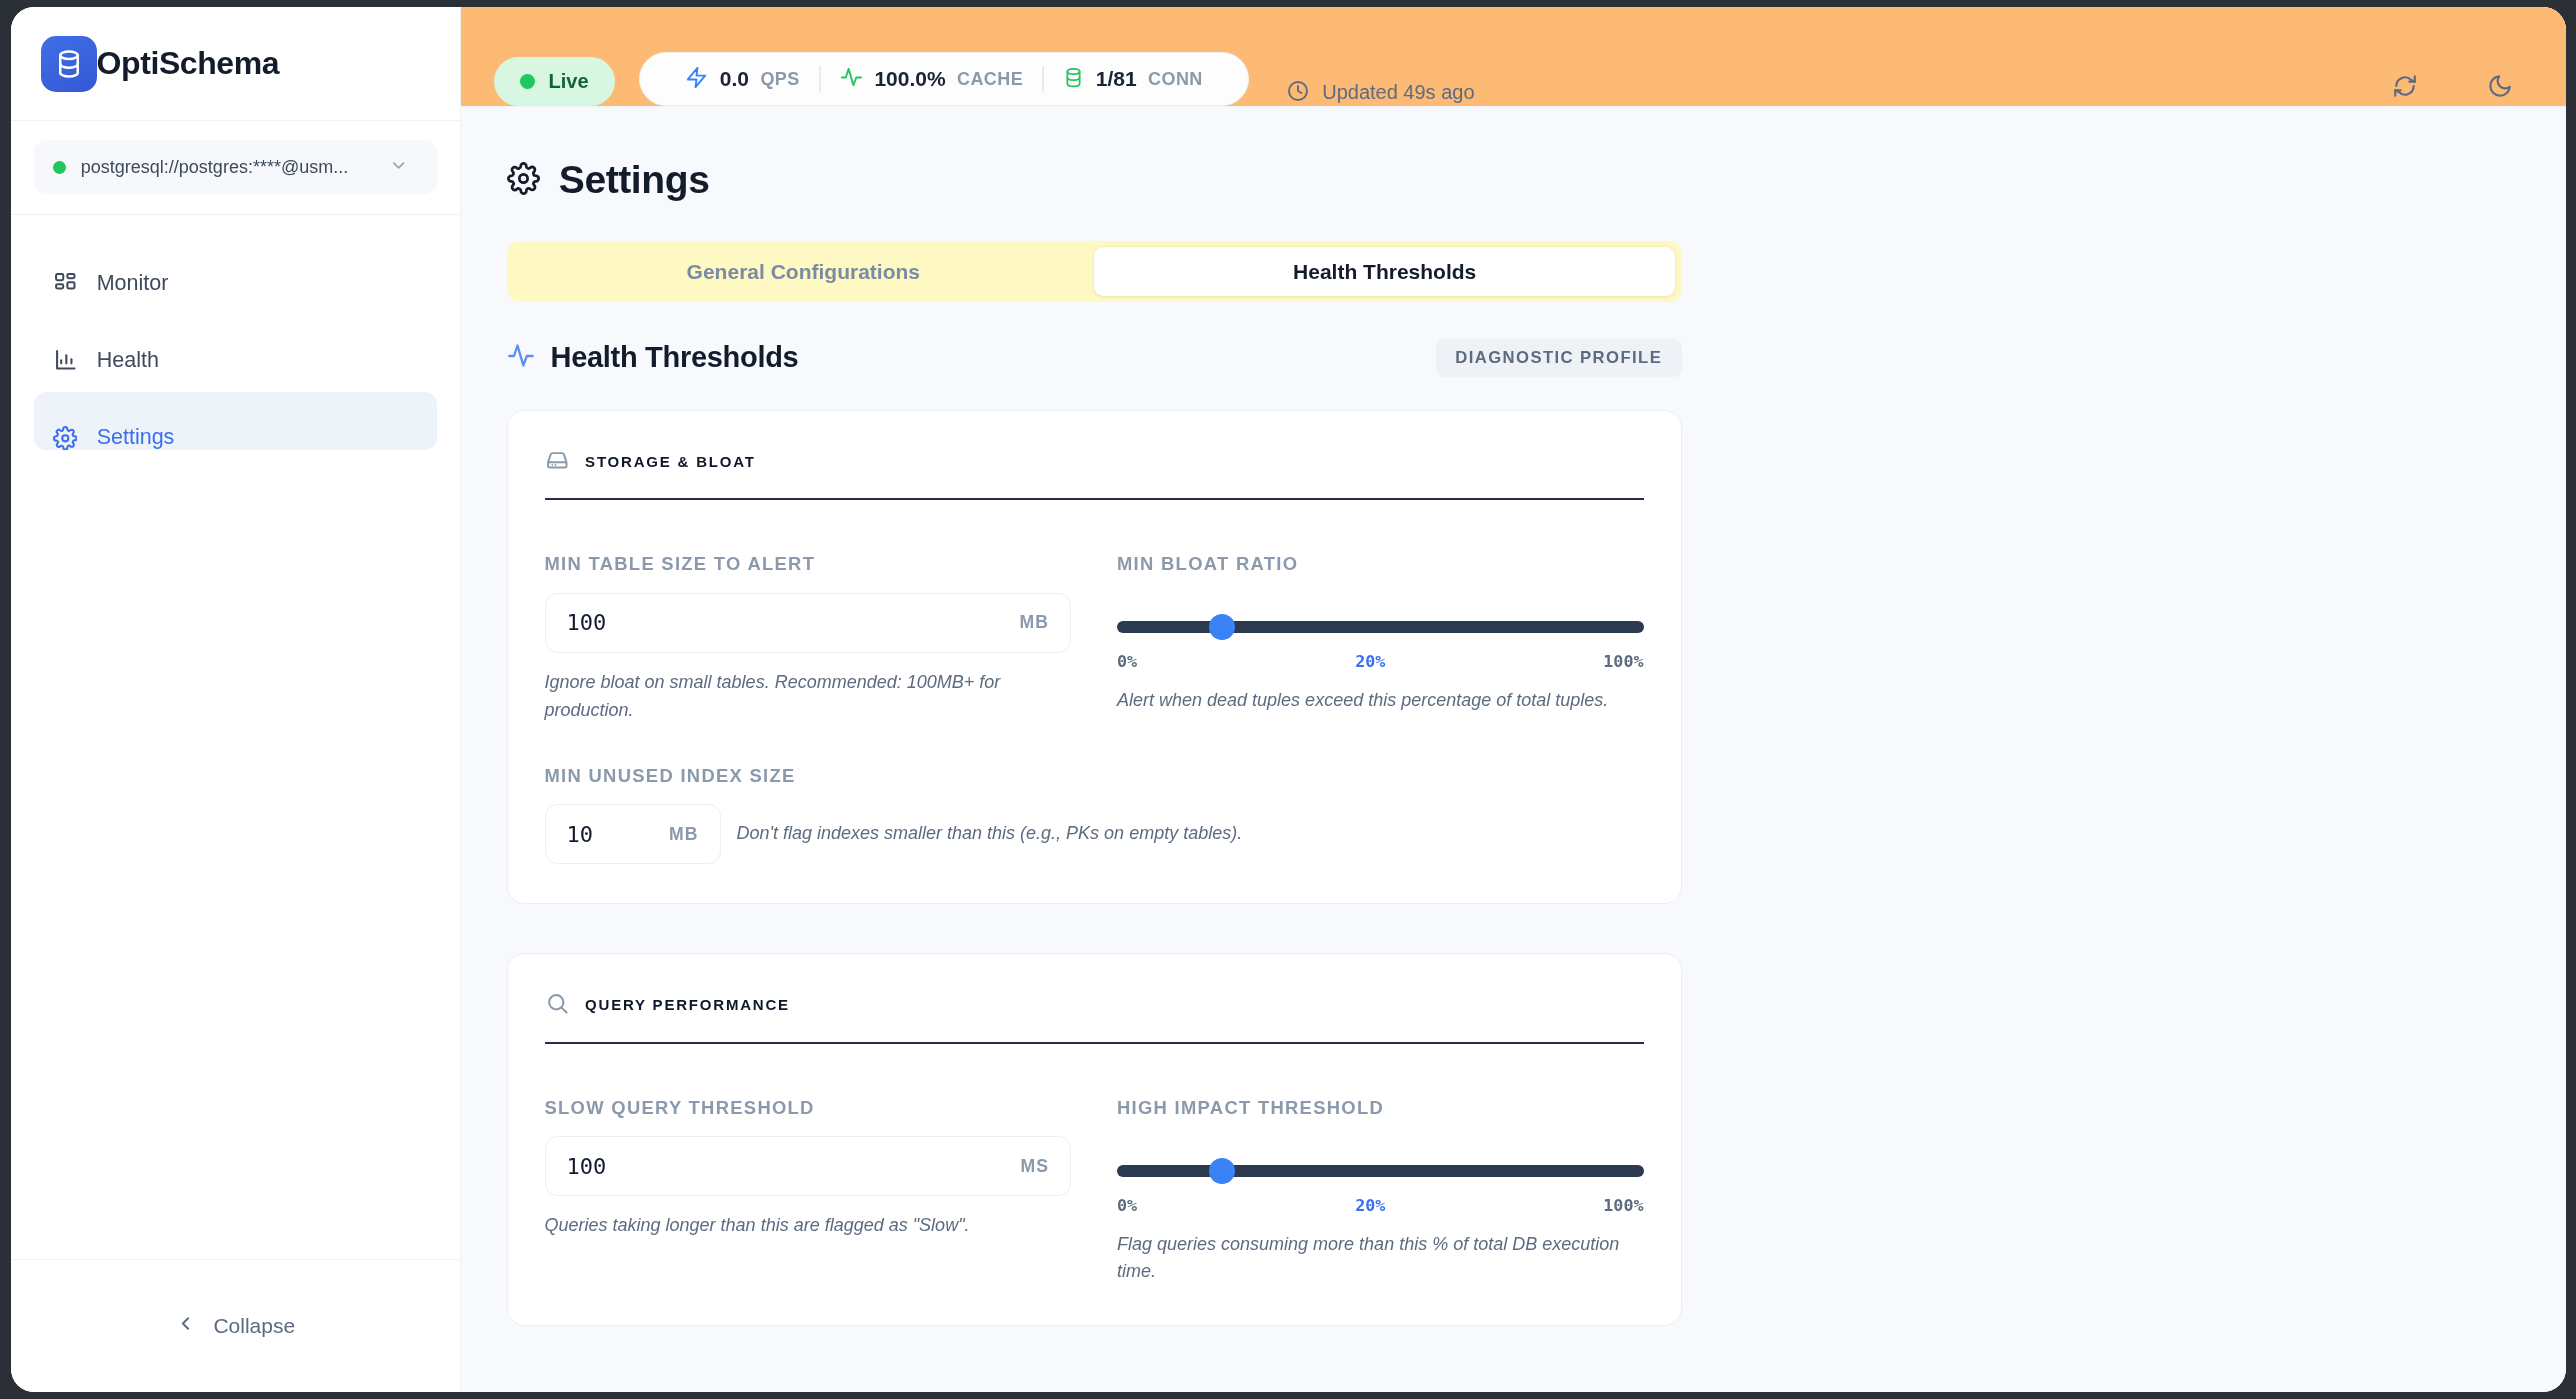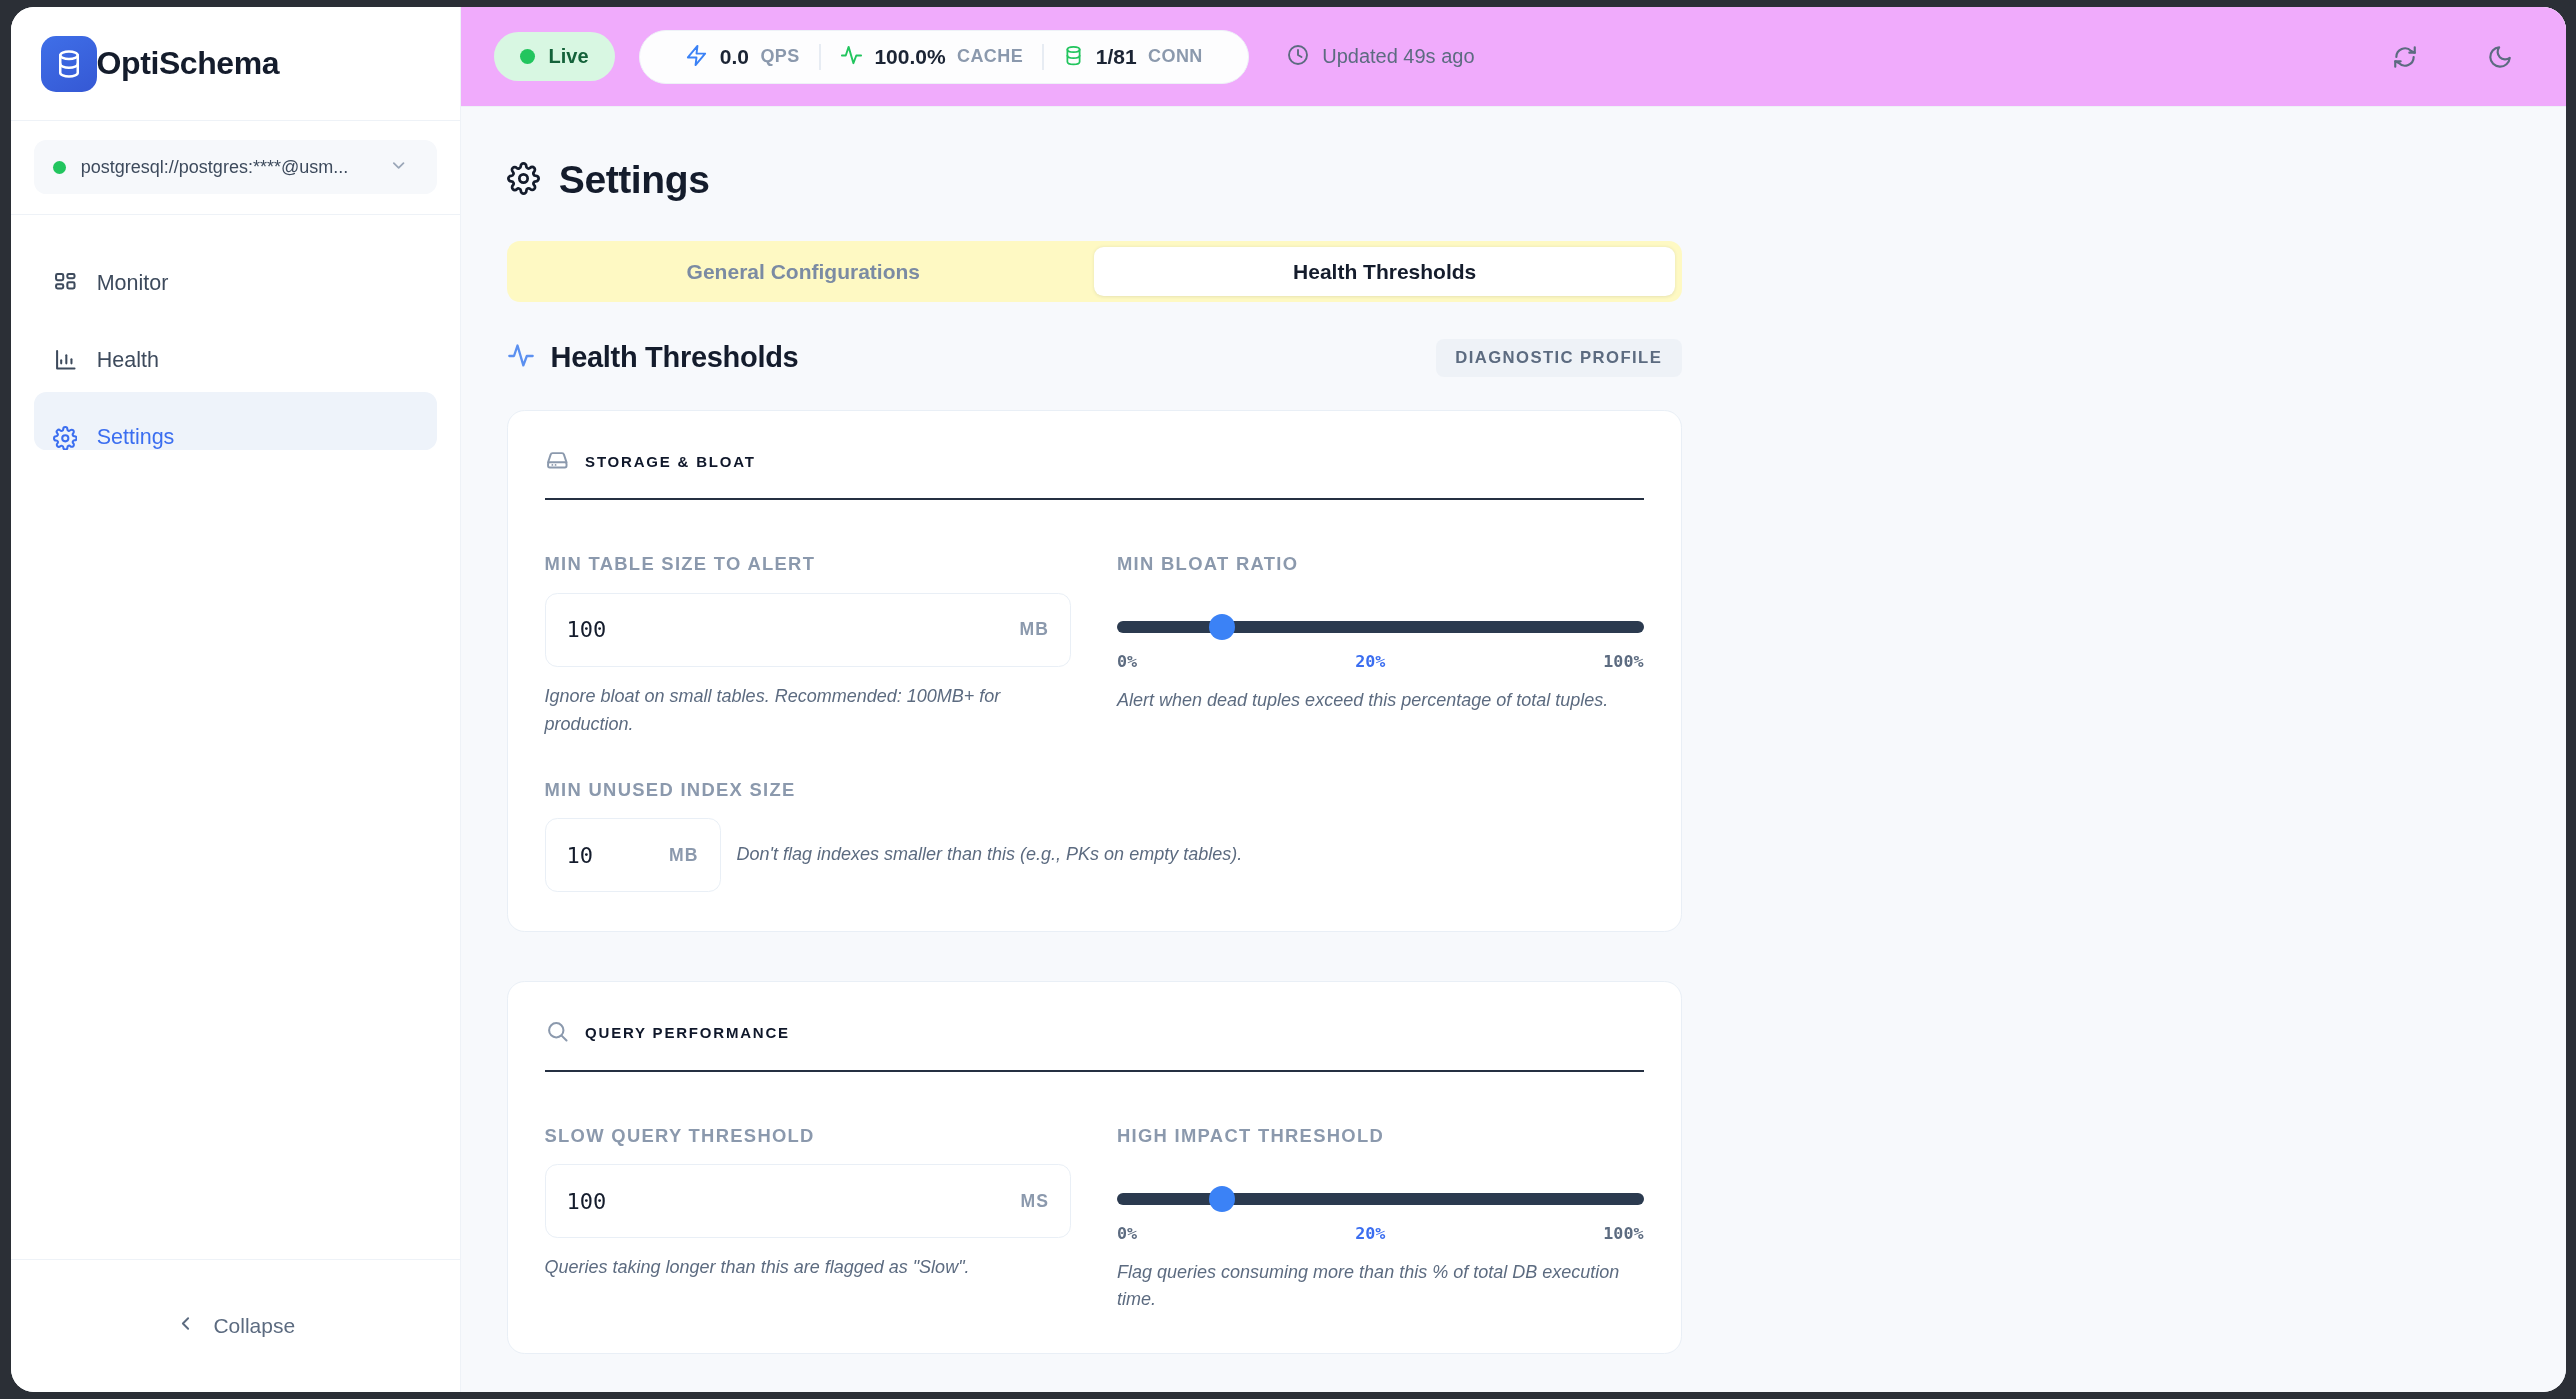--- a/index.html
+++ b/index.html
@@ -103,24 +103,24 @@
   
   .main {
     flex: 1;
     background: #f7f9fc;
     display: flex;
     flex-direction: column;
     min-width: 0;
   }
   .topbar {
     height: 100px;
-    background: #f0abfc;
+    background: #fdba74;
     border-bottom: 1.8px solid #eef2f7;
     display: flex;
-    align-items: center;
+    align-items: flex-end;
     padding: 0 46px 0 33px;
     gap: 24.6px;
   }
   .live-badge {
     background: #d8f7e2;
     border-radius: 877px;
     height: 49px;
     display: flex; align-items: center; gap: 14px;
     padding: 0 26px;
   }
@@ -213,21 +213,21 @@
   .field-label {
     font-size: 18.4px;
     font-weight: bold;
     letter-spacing: 1.3px;
     color:#8b99ad;
     margin-bottom: 17.6px;
   }
   .input-box {
     border: 1.8px solid #e9eff6;
     border-radius: 12.3px;
-    height: 74px;
+    height: 60px;
     display:flex; align-items:center;
     padding: 0 21px;
     background:#fff;
   }
   .input-box .val {
     flex:1;
     font-family: "DejaVu Sans Mono", monospace;
     font-size: 22px;
     color:#141c2c;
   }

